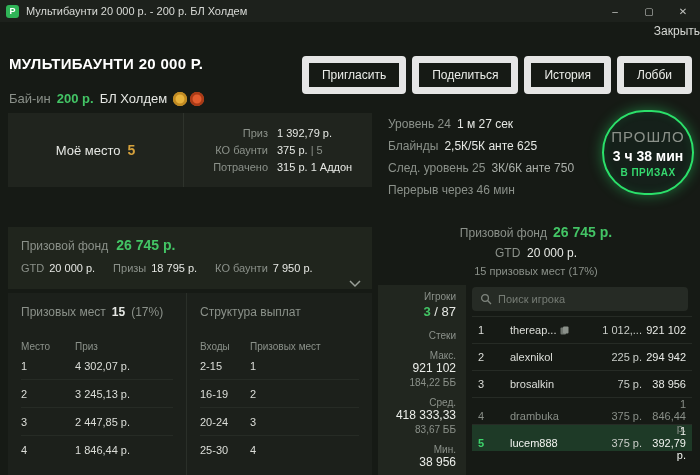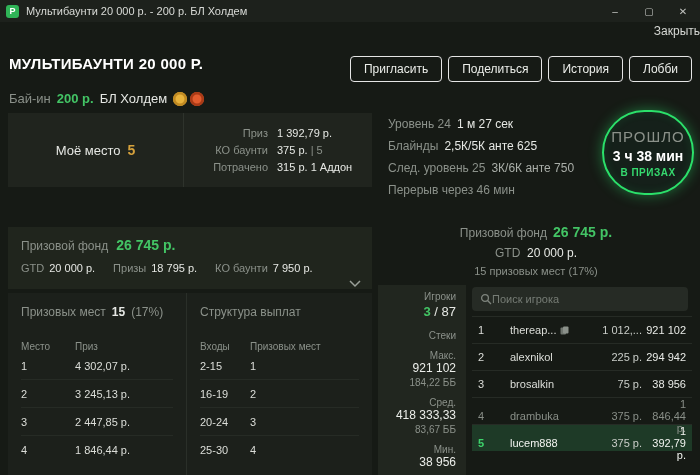--- a/index.html
+++ b/index.html
@@ -16,21 +16,21 @@
   .wtitle{font-size:11px;color:#d9dbd7;margin-left:7px;white-space:nowrap}
   .wcontrols{margin-left:auto;display:flex;height:100%}
   .wbtn{width:34px;display:flex;align-items:center;justify-content:center;font-size:10px;color:#c2c4c0;cursor:default}
 
   
   .closebar{position:absolute;top:24px;right:0;font-size:12px;color:#d6d8d4;cursor:pointer}
 
   
   .page-title{position:absolute;left:9px;top:55px;font-size:15px;font-weight:bold;letter-spacing:.3px;color:#fff}
   .header-buttons{position:absolute;right:8px;top:56px;display:flex;gap:6px}
-  .hbtn{background:transparent;border:1px solid #e5e5e5;border-radius:4px;color:#eceeea;font-size:12px;padding:5px 13px;font-family:inherit;cursor:pointer;white-space:nowrap}
+  .hbtn{background:transparent;border:7px solid #e5e5e5;border-radius:4px;color:#eceeea;font-size:12px;padding:5px 13px;font-family:inherit;cursor:pointer;white-space:nowrap}
 
   
   .buyin{position:absolute;left:9px;top:91px;display:flex;align-items:center;gap:6px;font-size:13px}
   .coin{width:14px;height:14px;border-radius:50%;display:inline-block}
   .coin.gold{background:#e8b33c;box-shadow:inset 0 0 0 2.5px #c08a22}
   .coin.red{background:#e25c2e;box-shadow:inset 0 0 0 2.5px #a93a16;margin-left:-3px}
 
   
   .myplace{position:absolute;left:8px;top:113px;width:364px;height:74px;background:#20241e;display:flex}
   .myplace-left{width:176px;display:flex;align-items:center;justify-content:center;gap:7px;font-size:13px;border-right:1px solid #2e332c}
@@ -83,21 +83,21 @@
   
   .statsbox{position:absolute;left:378px;top:285px;width:88px;height:190px;background:#21261f;text-align:right;padding:6px 10px 0 4px;font-size:11px;line-height:1.15;overflow:hidden}
   .statsbox .s-lab{color:#8b918a;font-size:10px}
   .statsbox .s-val{color:#eceeea;font-size:12px;margin-top:1px}
   .statsbox .s-bb{color:#8b918a;font-size:10px;margin-top:1px}
   .statsbox .sp1{margin-top:2px;font-size:13px}
   .statsbox .gap-md{margin-top:11px}
   .statsbox .gap-sm{margin-top:8px}
 
   
-  .searchbox{position:absolute;left:472px;top:287px;width:216px;height:24px;background:#262b25;border-radius:4px;display:flex;align-items:center;padding:0 8px;gap:0}
+  .searchbox{position:absolute;left:472px;top:287px;width:216px;height:24px;background:#262b25;border-radius:4px;display:flex;align-items:center;padding:0 8px;gap:6px}
   .searchbox input{background:transparent;border:none;outline:none;color:#d8dad6;font-size:11px;width:100%;font-family:inherit}
   .searchbox input::placeholder{color:#767c75}
 
   .ptable2{position:absolute;left:472px;top:316px;width:220px;bottom:0}
   .thead2{display:grid;grid-template-columns:34px 72px 50px 1fr;font-size:10px;color:#8b918a;padding:4px 6px;column-gap:4px}
   .trow{display:grid;grid-template-columns:28px 78px 50px 1fr;height:27px;align-items:center;font-size:11px;padding:0 6px;border-top:1px solid #262b25;column-gap:4px}
   .trow .rank{color:#dcded9}
   .trow .name{color:#dcded9;display:flex;align-items:center;gap:4px;overflow:hidden;white-space:nowrap}
   .trow .ko{color:#c9cdc8;text-align:right}
   .trow .stack{color:#e9ebe7;text-align:right}

